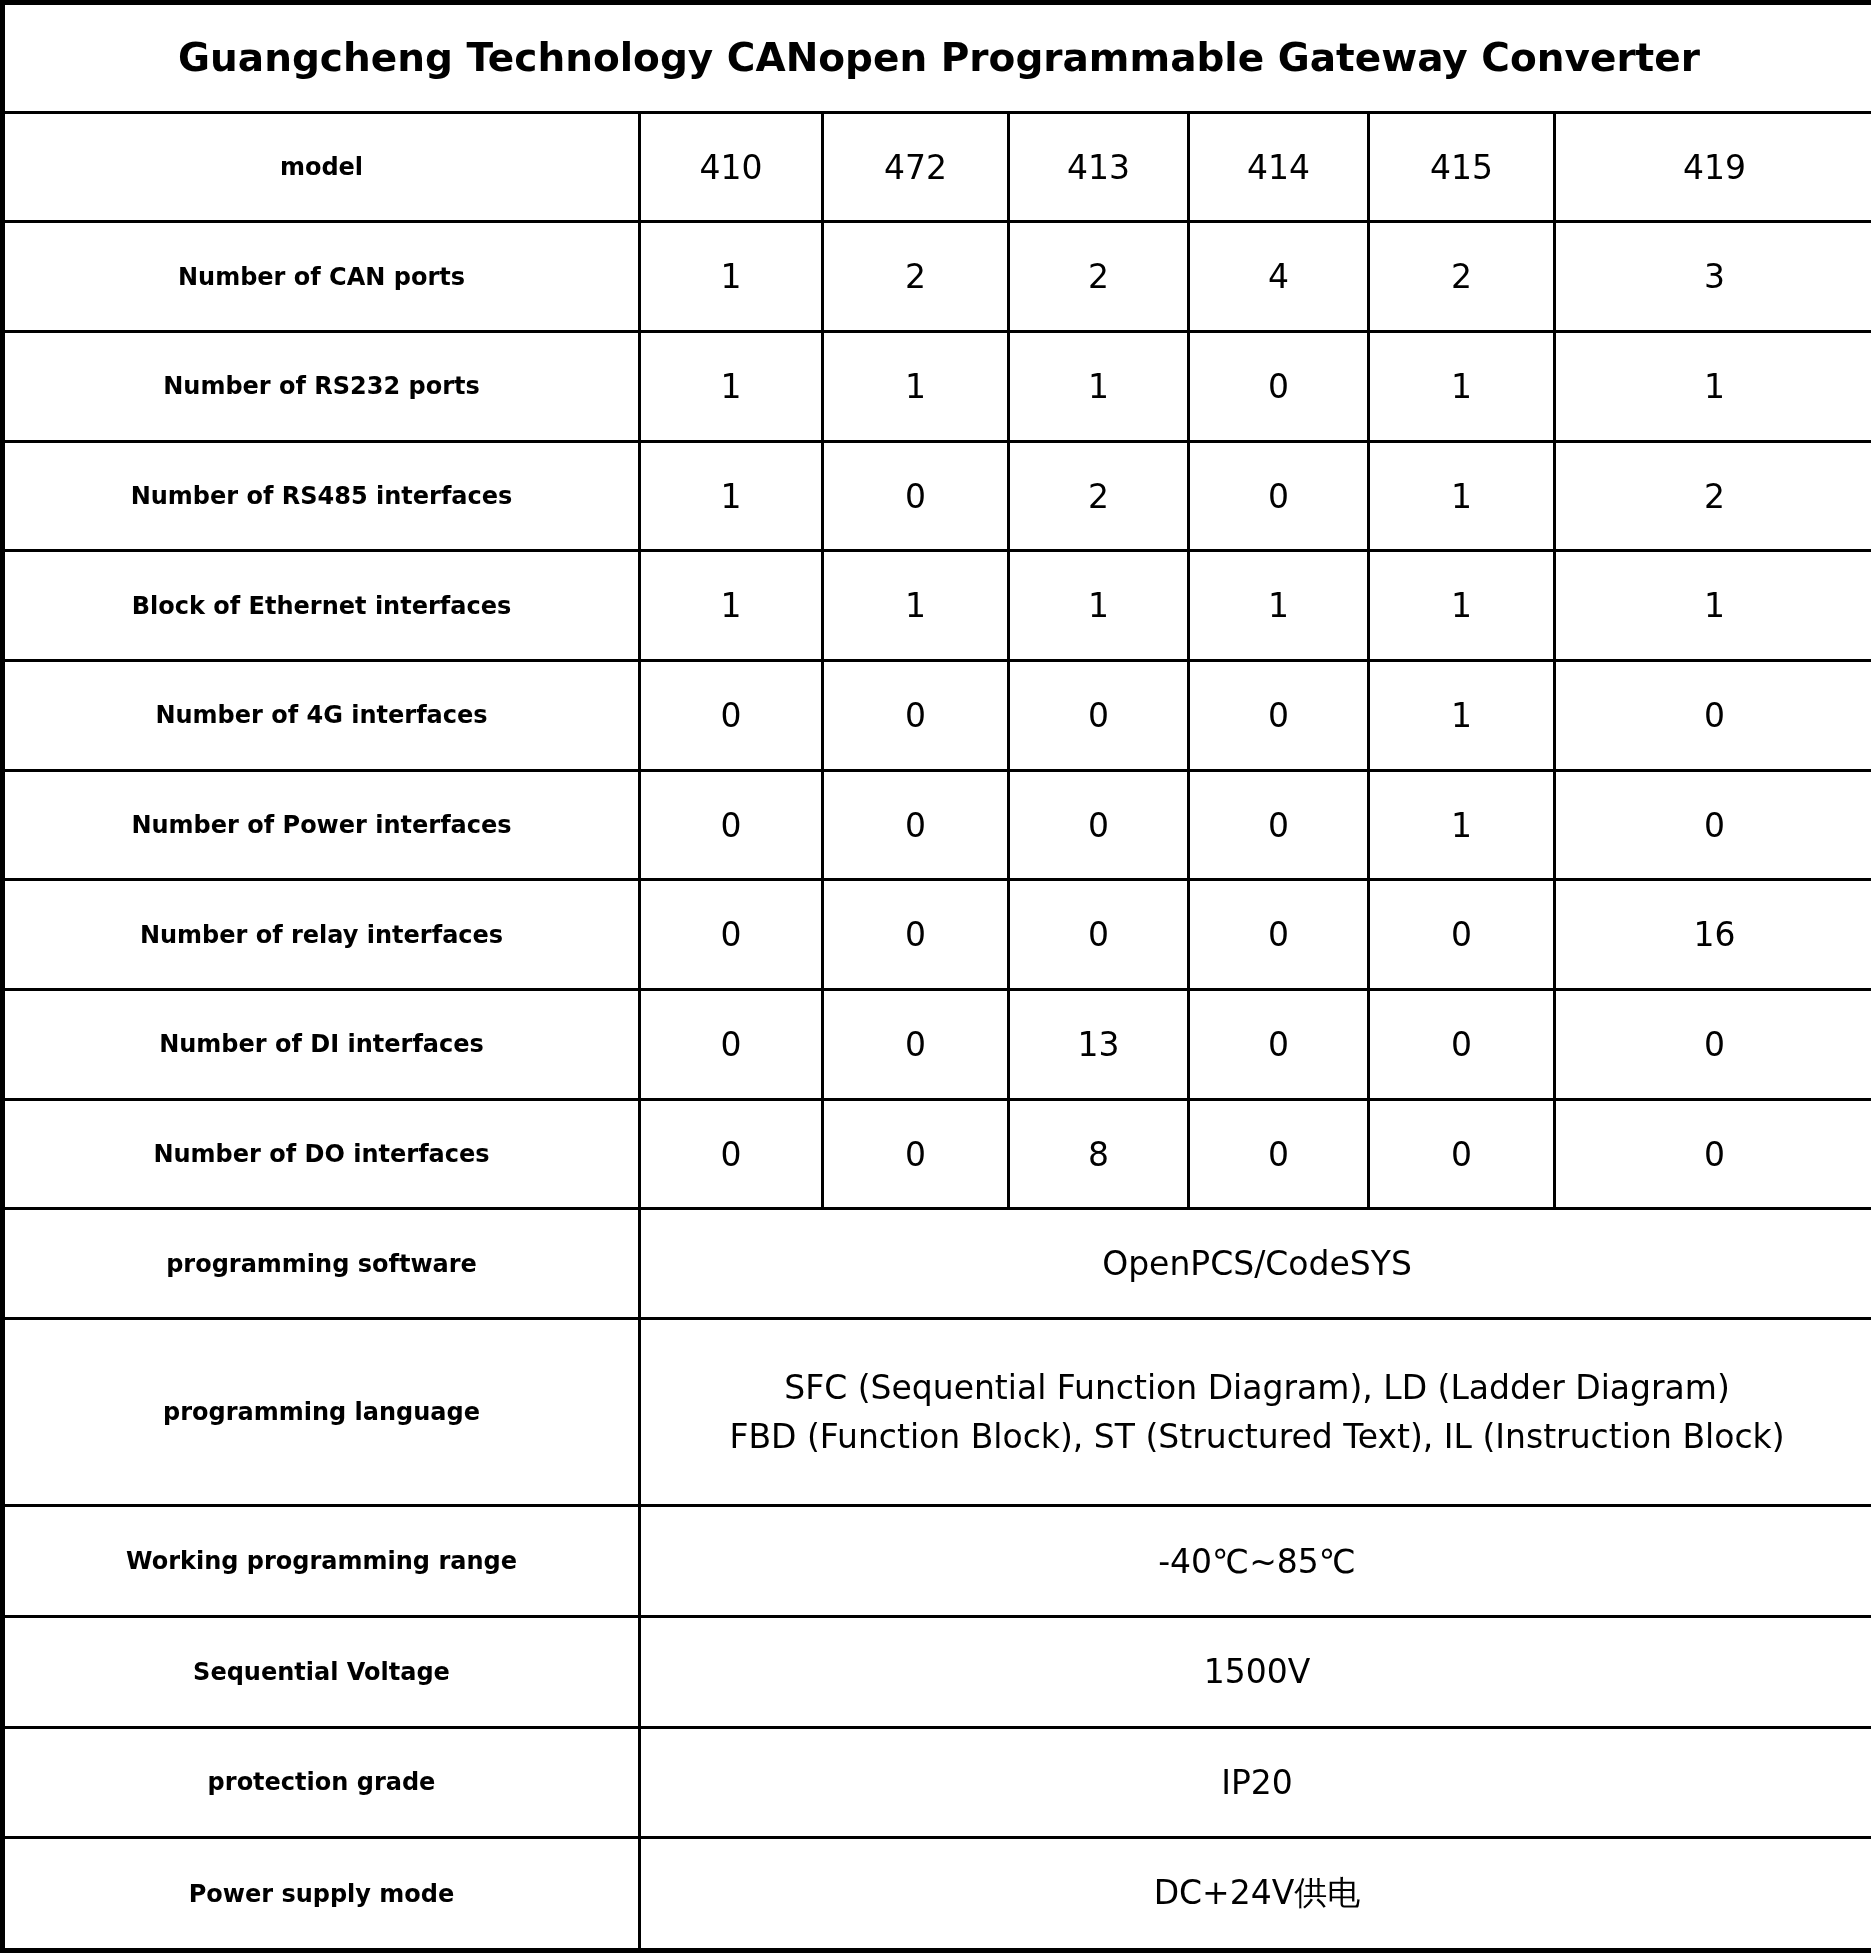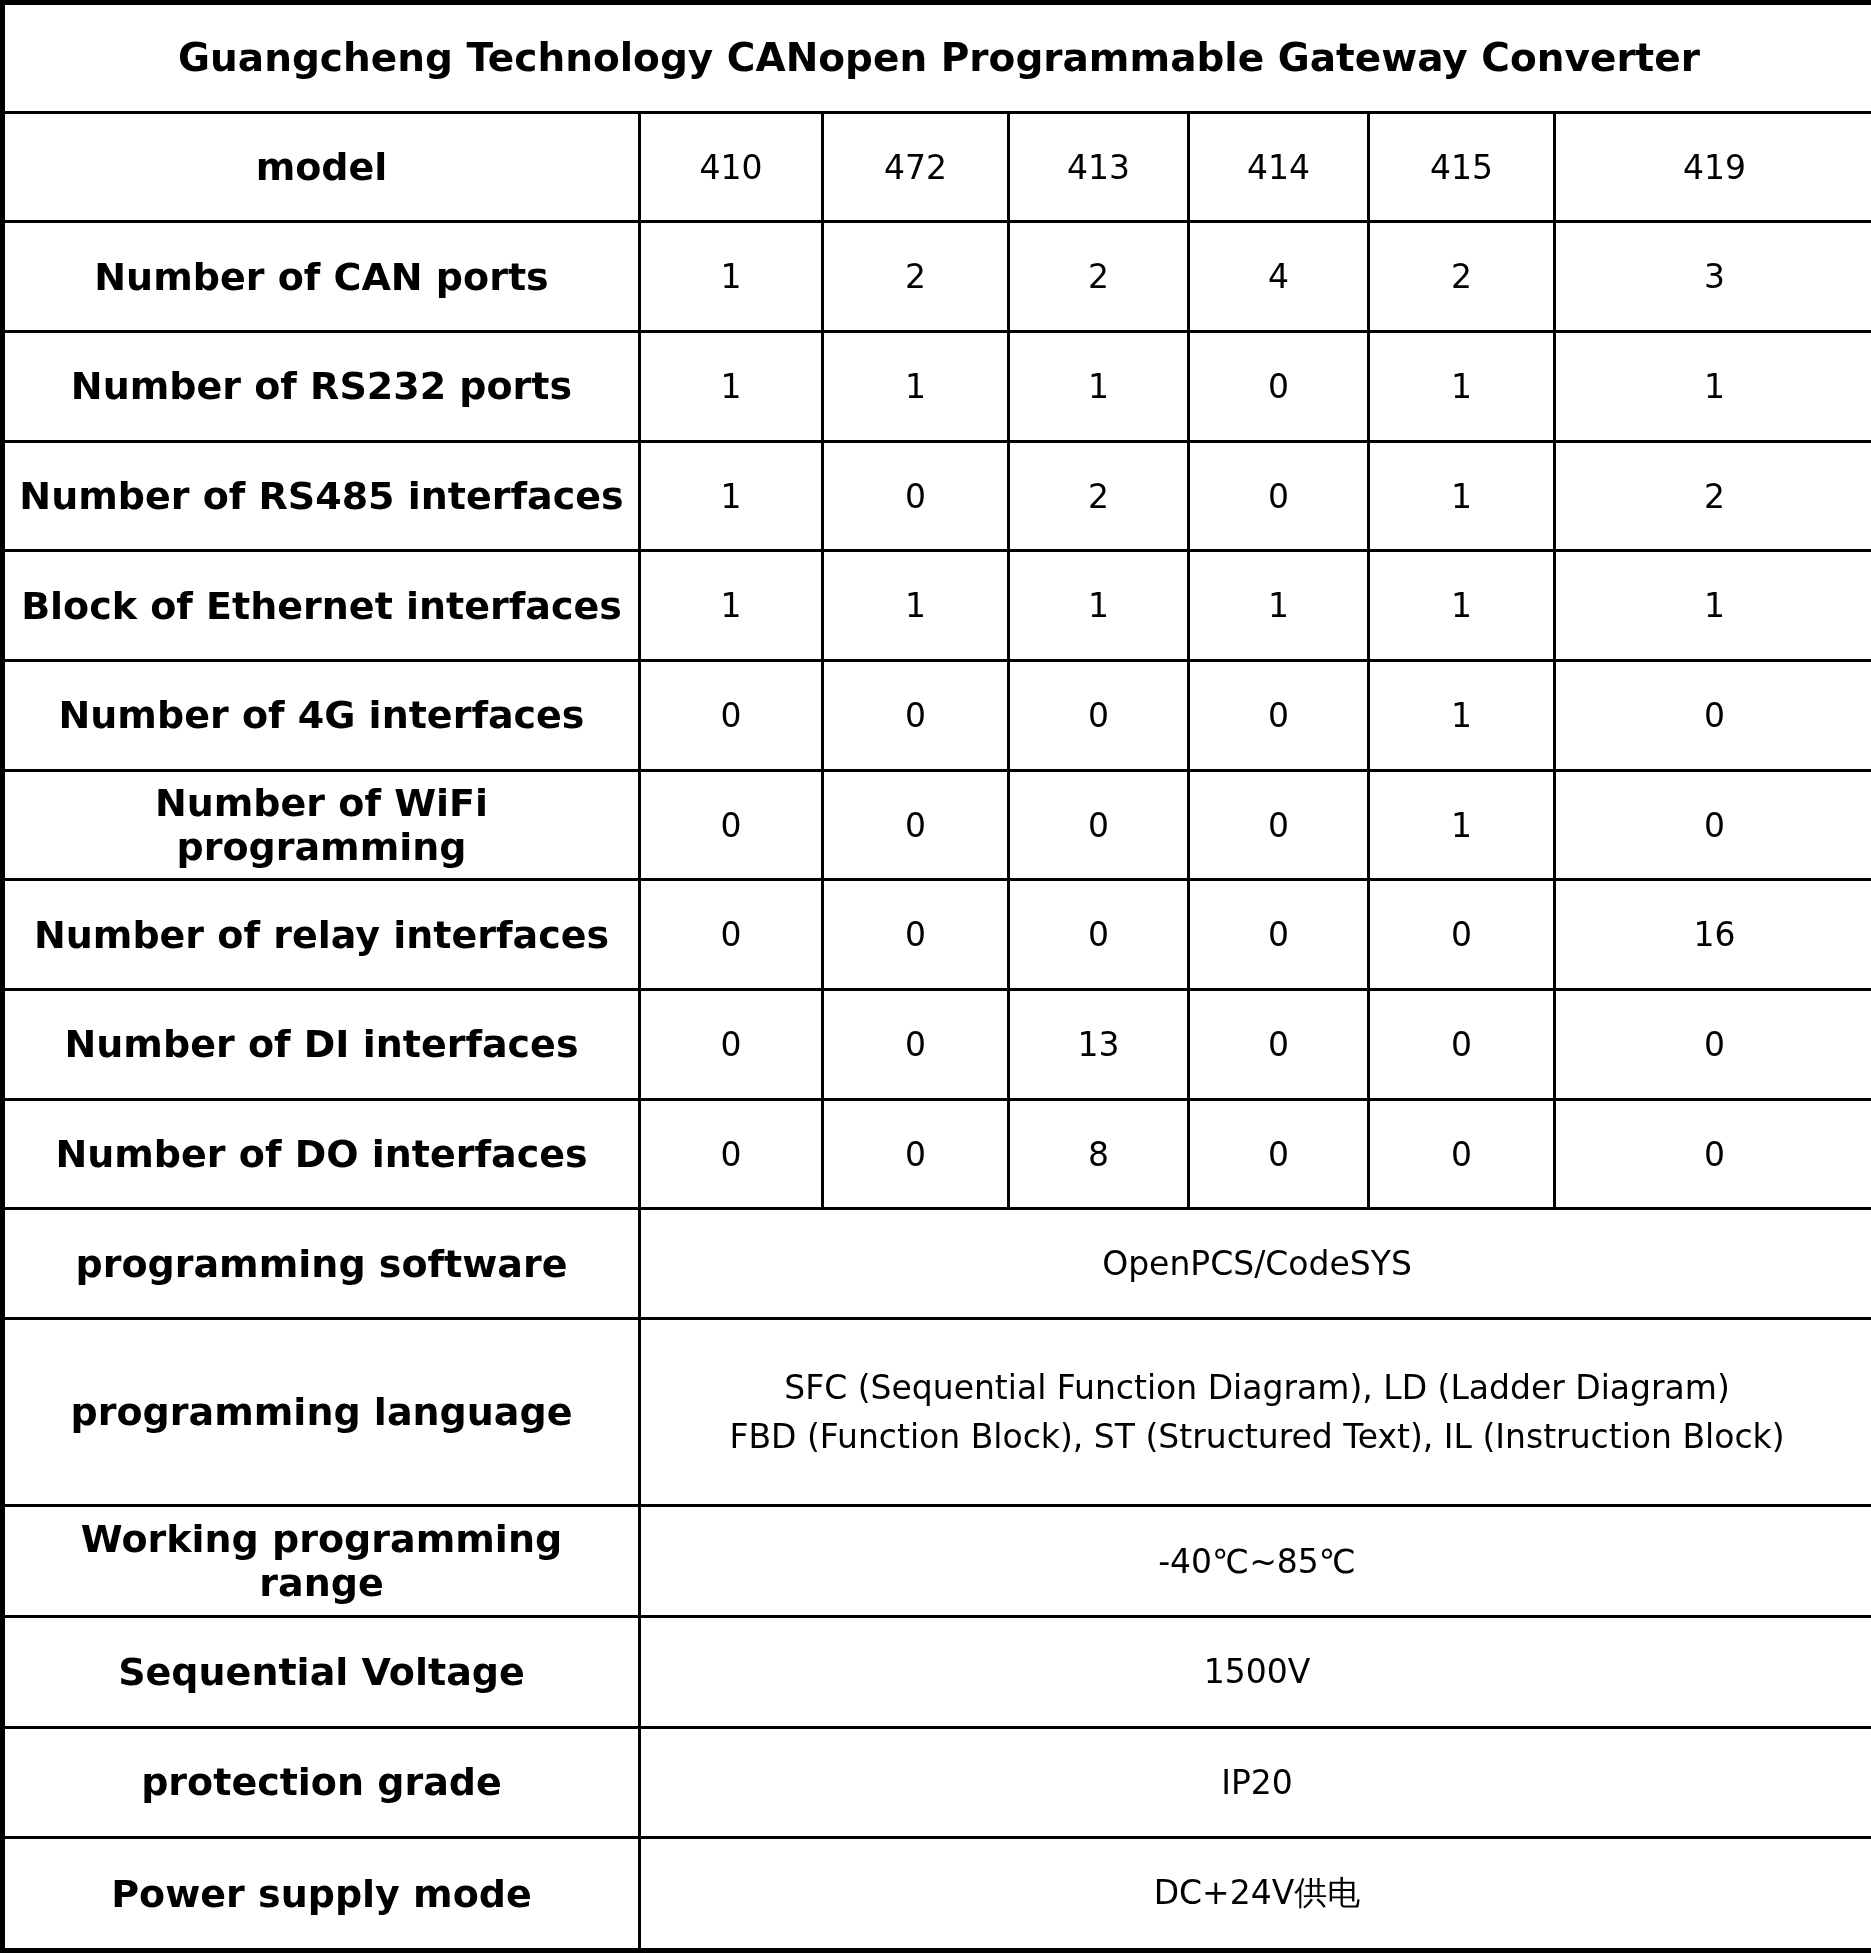--- a/index.html
+++ b/index.html
@@ -30,21 +30,21 @@
     vertical-align: middle;
     padding: 0 7.4px;
     overflow: hidden;
   }
   .title-cell {
     font-size: 39px;
     font-weight: bold;
     letter-spacing: 0px;
   }
   .label-cell {
-    font-size: 38px;
+    font-size: 24px;
     font-weight: bold;
   }
   .value-cell {
     font-size: 33px;
     font-weight: normal;
   }
   .multiline-cell div {
     line-height: 1.5;
   }
   tr.r-title  { height: 109px; }
@@ -128,21 +128,21 @@
     <td class="label-cell">Number of 4G interfaces</td>
     <td class="value-cell">0</td>
     <td class="value-cell">0</td>
     <td class="value-cell">0</td>
     <td class="value-cell">0</td>
     <td class="value-cell">1</td>
     <td class="value-cell">0</td>
   </tr>
 
   <tr class="r-std">
-    <td class="label-cell">Number of WiFi programming</td>
+    <td class="label-cell">Number of Power interfaces</td>
     <td class="value-cell">0</td>
     <td class="value-cell">0</td>
     <td class="value-cell">0</td>
     <td class="value-cell">0</td>
     <td class="value-cell">1</td>
     <td class="value-cell">0</td>
   </tr>
 
   <tr class="r-std">
     <td class="label-cell">Number of relay interfaces</td>

